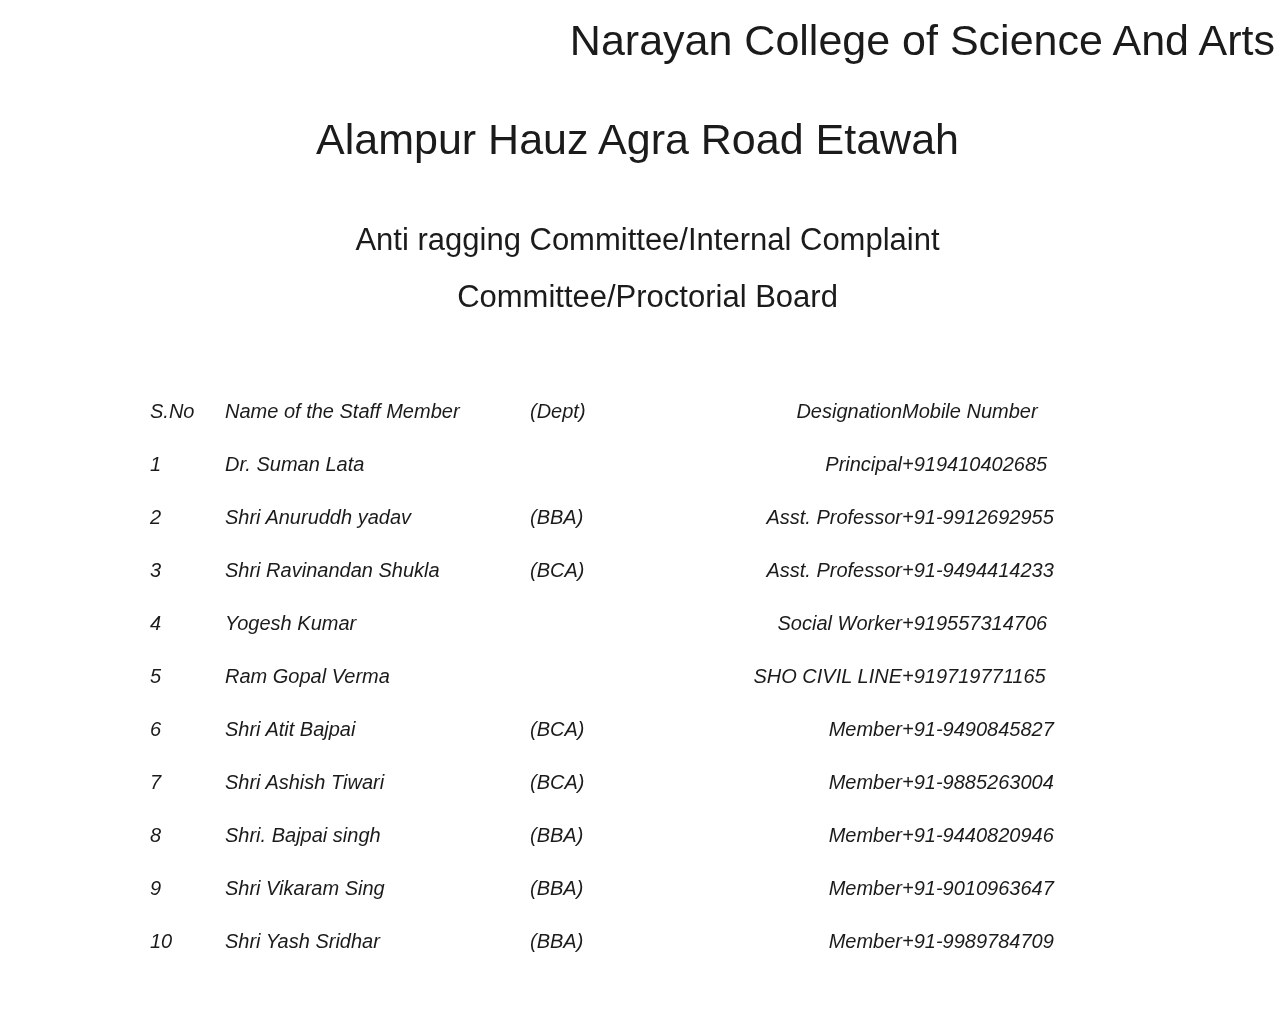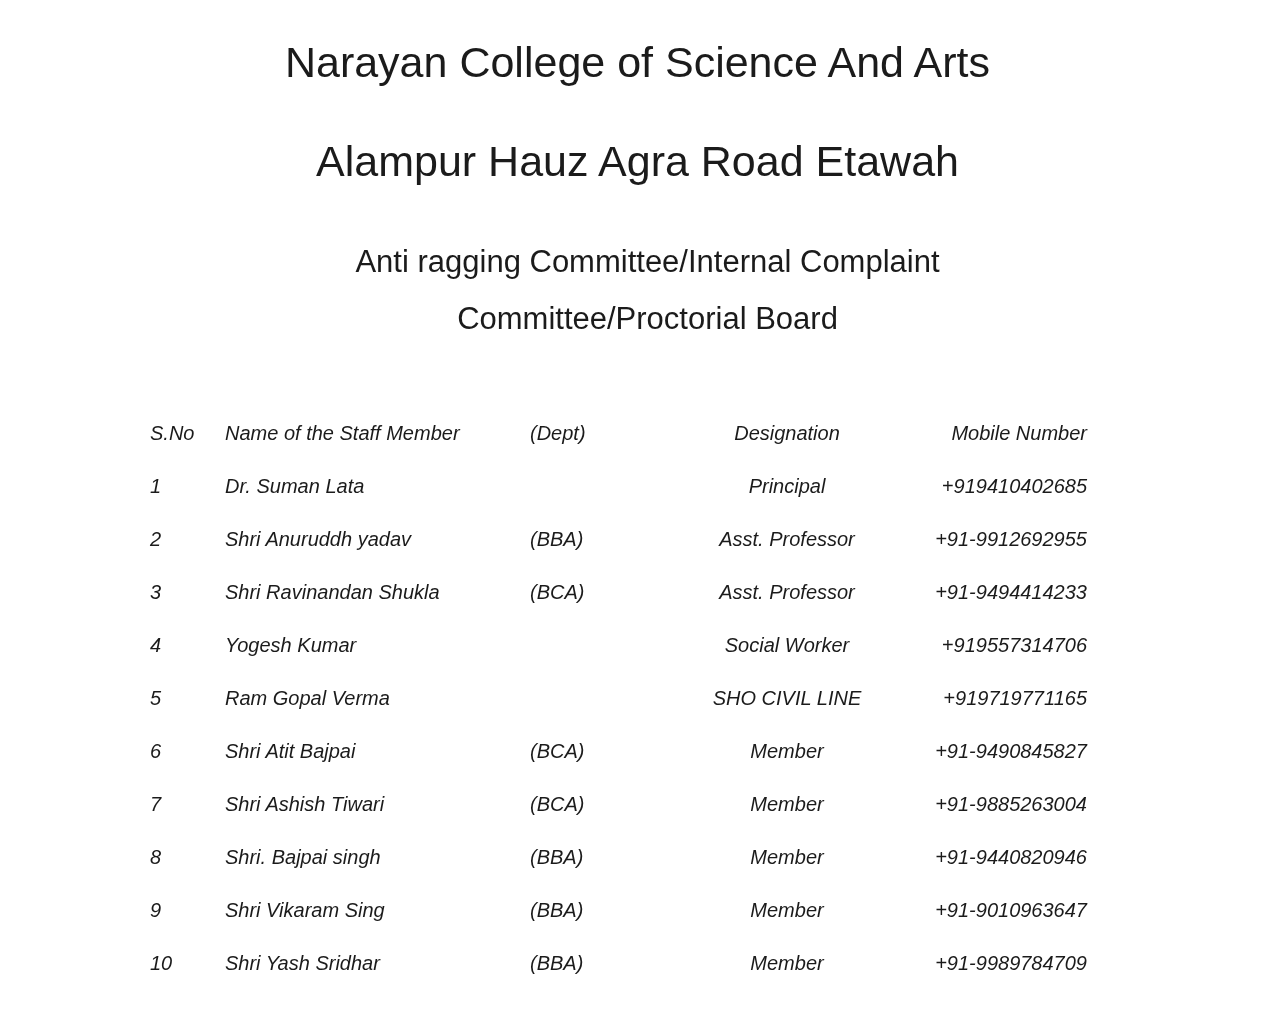--- a/index.html
+++ b/index.html
@@ -6,23 +6,23 @@
   .page {
     position: relative;
     width: 1275px;
     height: 1030px;
     background: #ffffff;
     color: #1b1b1b;
     font-family: "Liberation Sans", sans-serif;
     overflow: hidden;
   }
   .title {
-    padding-top: 38px;
+    padding-top: 16px;
     margin: 0;
-    text-align: center;
+    text-align: right;
     font-size: 43px;
     font-weight: 400;
     line-height: 1.15;
   }
   .subtitle {
     margin: 50px 0 18px 0;
     text-align: center;
     font-size: 43px;
     font-weight: 400;
     line-height: 1.15;
@@ -46,22 +46,22 @@
     height: 53px;
     padding: 0;
     vertical-align: middle;
     font-size: 20px;
     white-space: nowrap;
     overflow: visible;
   }
   .col-sno        { width: 75px;  text-align: left; }
   .col-name       { width: 305px; text-align: left; }
   .col-dept       { width: 130px; }
-  .col-desig      { width: 230px; text-align: center; padding-left: 12px !important; }
-  .col-mobile     { width: 185px; text-align: right; }
+  .col-desig      { width: 230px; text-align: right; padding-left: 12px !important; }
+  .col-mobile     { width: 185px; text-align: left; }
 </style>
 </head>
 <body>
 
 <div class="page">
 
   <h1 class="title">Narayan College of Science And Arts</h1>
 
   <h2 class="subtitle">Alampur Hauz Agra Road Etawah</h2>
 

